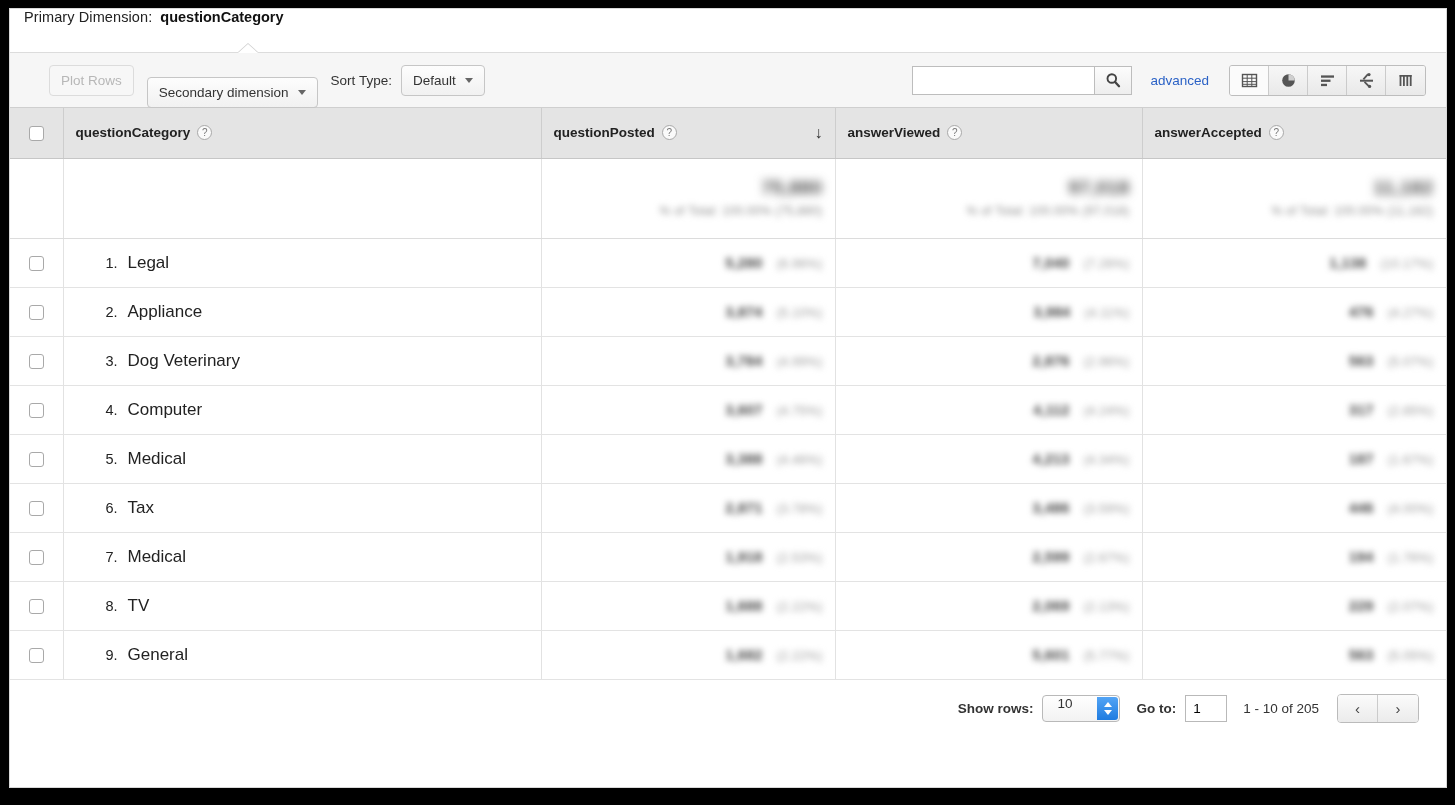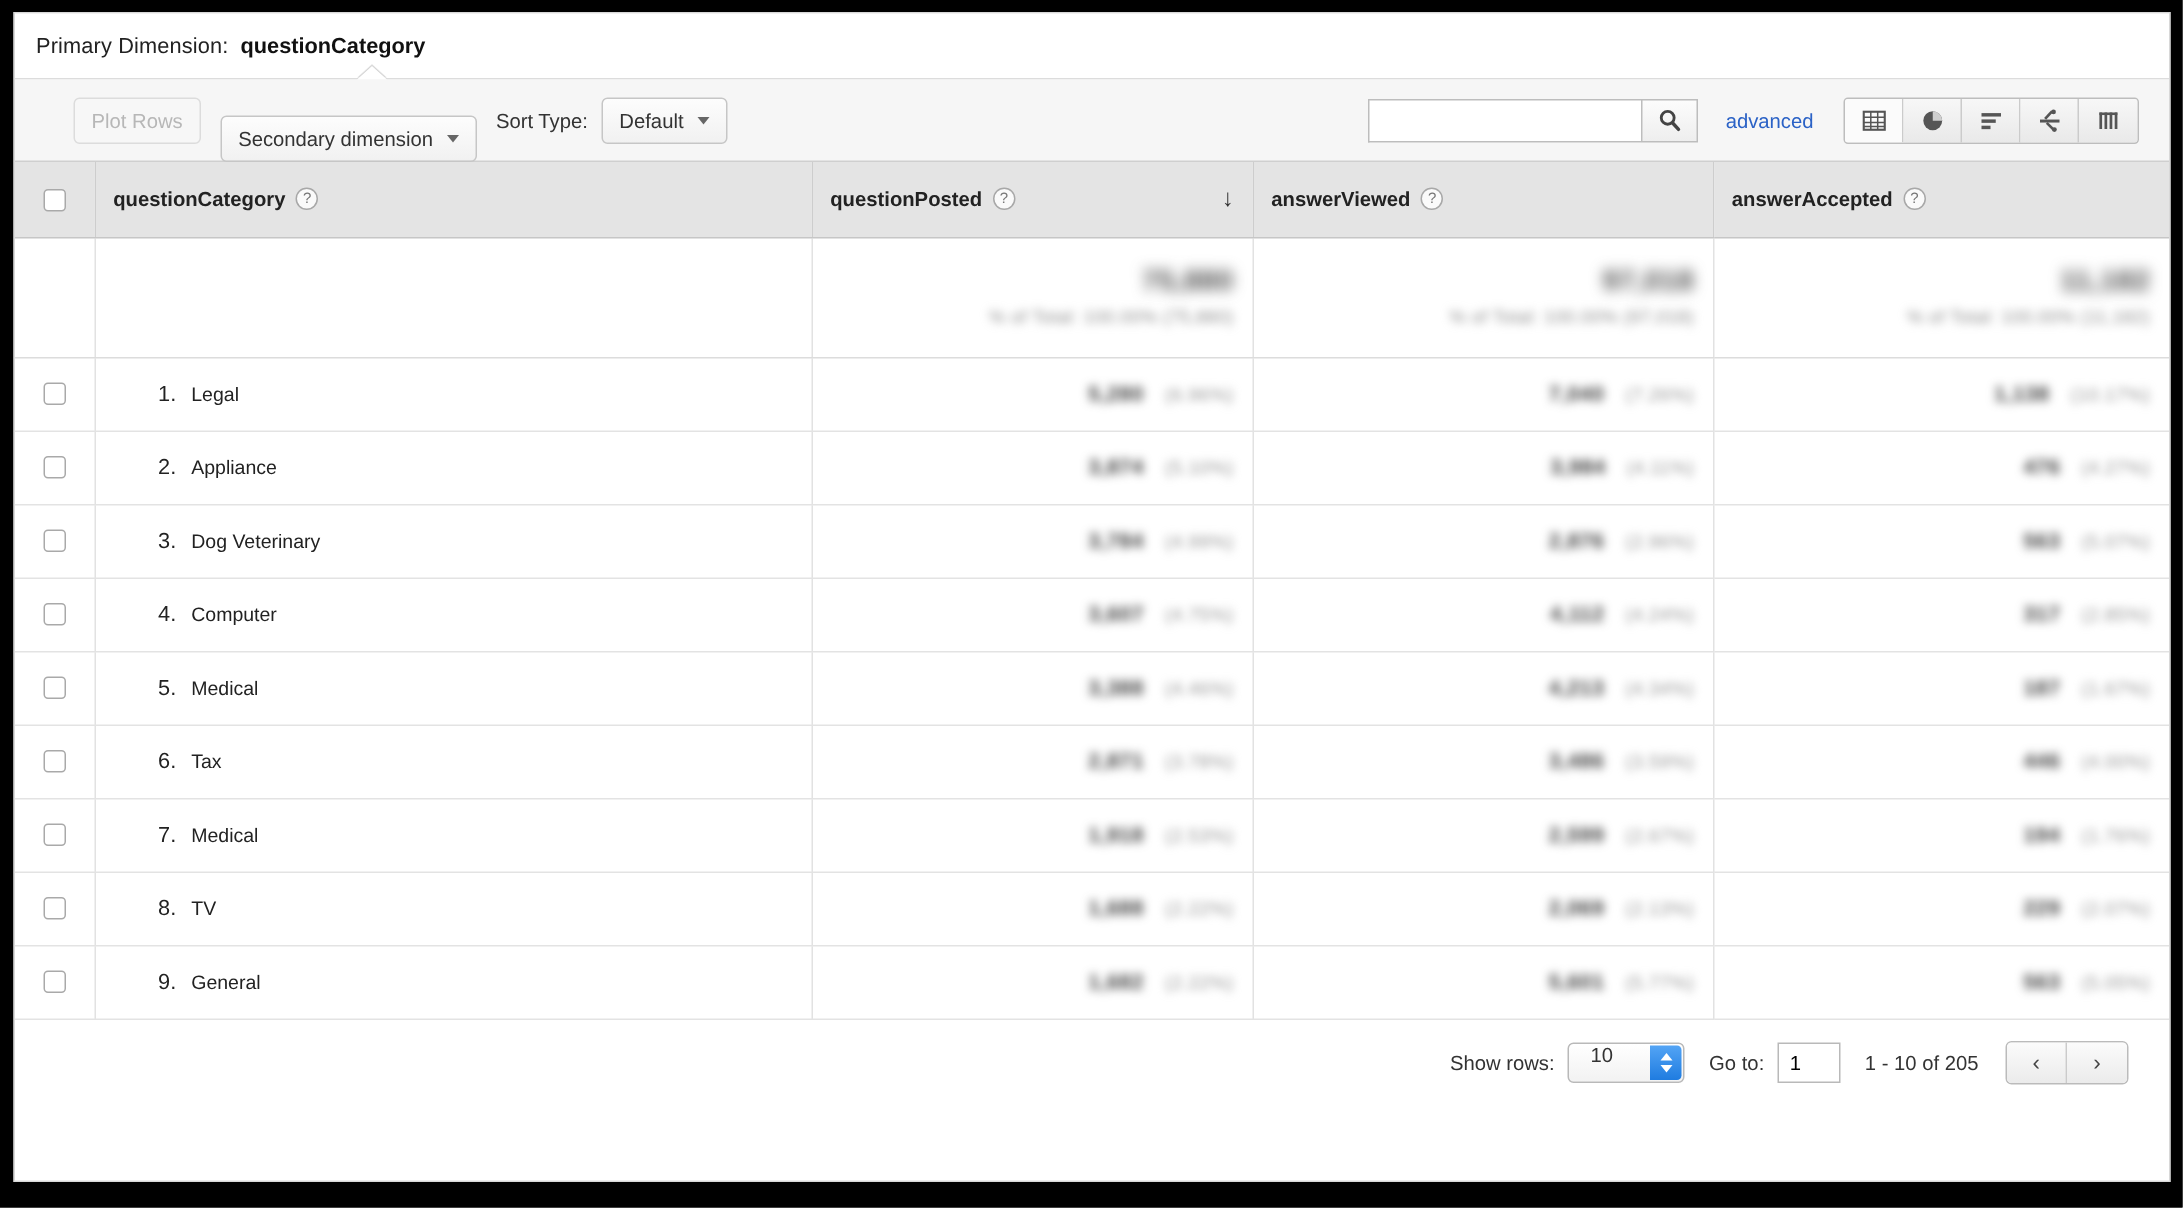--- a/index.html
+++ b/index.html
@@ -19,21 +19,20 @@
   }
 
   
   #primary-bar {
     position: relative;
     height: 44px;
     background: #ffffff;
     border-bottom: 1px solid #dcdcdc;
     padding: 0 0 0 14px;
     display: flex;
-    align-items: center;
   }
   #primary-bar .pd-label {
     font-size: 14.5px;
     color: #222;
     letter-spacing: .1px;
   }
   #primary-bar .pd-value {
     font-size: 14.5px;
     font-weight: bold;
     color: #111;
@@ -250,21 +249,21 @@
   .dim-inner { display: flex; align-items: center; }
   .row-num {
     width: 52px;
     text-align: right;
     font-size: 14.5px;
     color: #222;
     padding-right: 10px;
     flex: none;
   }
   .dim-name {
-    font-size: 13px;
+    font-size: 17px;
     color: #222;
     cursor: pointer;
   }
   td.metric-cell { text-align: right; padding-right: 14px; }
   .m-val {
     font-size: 14px;
     font-weight: bold;
     color: #3c3c3c;
     filter: blur(3.3px);
     letter-spacing: .4px;
@@ -281,21 +280,21 @@
   #footer {
     height: 57px;
     background: #ffffff;
     display: flex;
     align-items: center;
     justify-content: flex-end;
     padding-right: 27px;
     font-size: 13.5px;
     color: #333;
   }
-  #footer .lbl { margin-right: 9px; }
+  #footer .lbl { margin-right: 9px; font-weight: bold; }
   #rows-select {
     position: relative;
     display: inline-flex;
     align-items: flex-start;
     width: 78px; height: 27px;
     border: 1px solid #b9b9b9;
     border-radius: 4px;
     background: linear-gradient(to bottom,#ffffff,#f2f2f2);
     font-size: 13.5px;
     padding-left: 14px;

